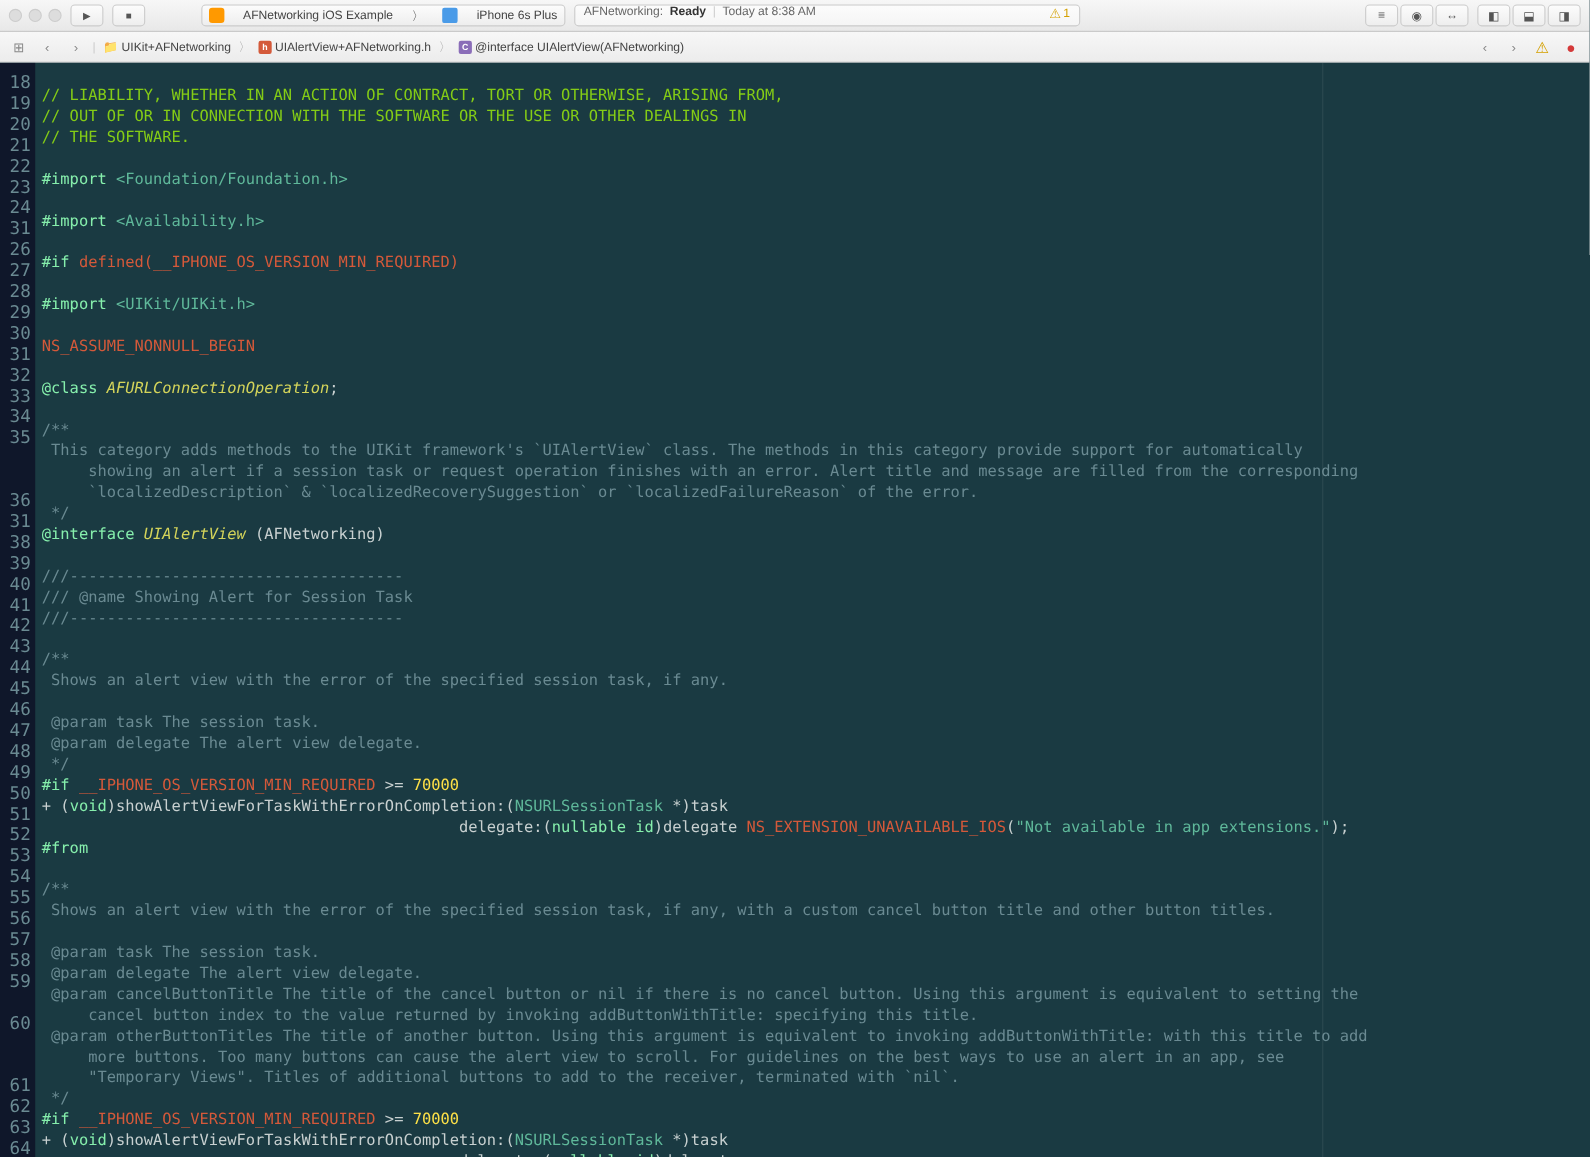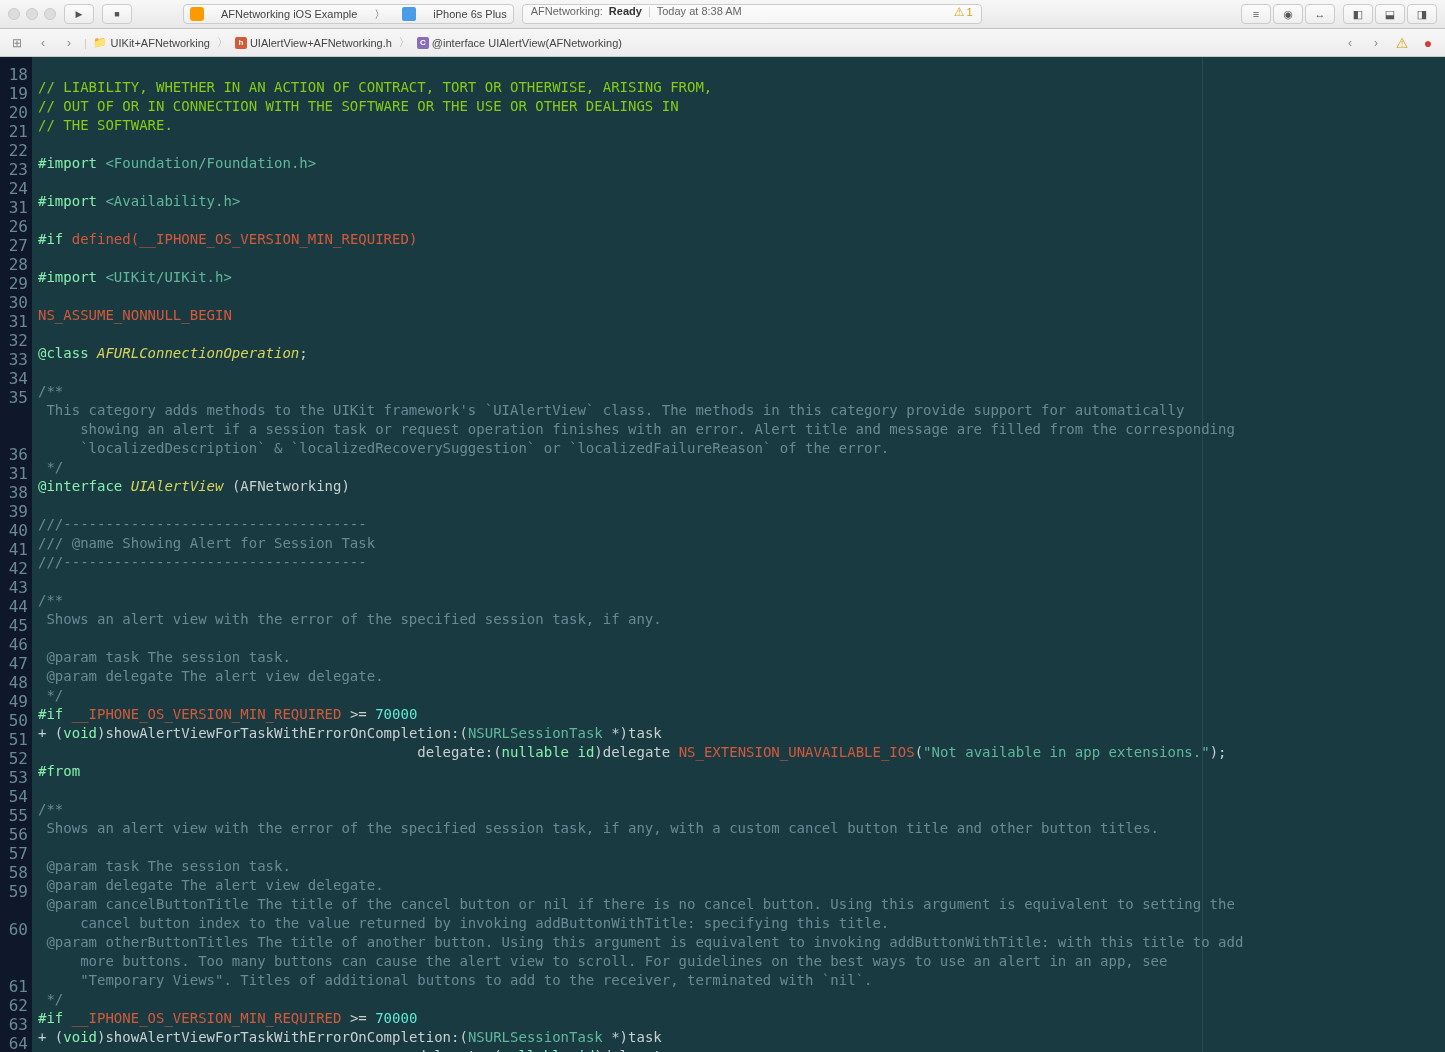--- a/index.html
+++ b/index.html
@@ -31,21 +31,21 @@
 .editor { display:flex; height:995px; background:#1a3a42; font-family:Menlo,Monaco,monospace; font-size:14px; line-height:19px; overflow:hidden; position:relative;}
 .gutter { width:32px; background:#0f172a; text-align:right; padding-right:4px; color:#6a8a92; font-size:16px; line-height:19px; padding-top:8px;}
 .code { flex:1; padding:2px 0 0 6px; color:#c8d0d0; white-space:pre; }
 .ruler{position:absolute;left:1202px;top:0;bottom:0;width:1px;background:rgba(255,255,255,0.08);}
 .c-comment{color:#84cc16;}
 .c-pp{color:#86efac;}
 .c-ang{color:#5fb89a;}
 .c-kw{color:#d4593a;}
 .c-cls{color:#d4d45a;font-style:italic;}
 .c-type{color:#5fb89a;}
-.c-num{color:#5eead4;}
+.c-num{color:#fde047;}
 .c-str{color:#5fb89a;}
 .c-doc{color:#6a8a92;}
 .gl{display:block;height:19px;}
 </style>
 </head>
 <body>
 
 <div class="toolbar">
   <div class="traffic">
     <div class="tl"></div>

